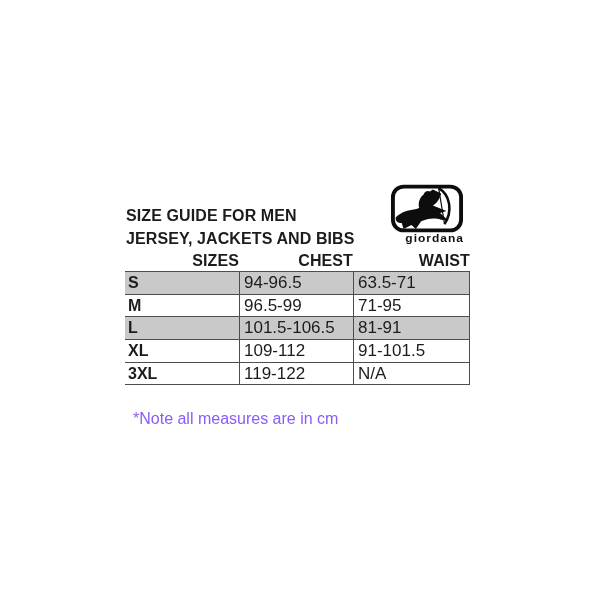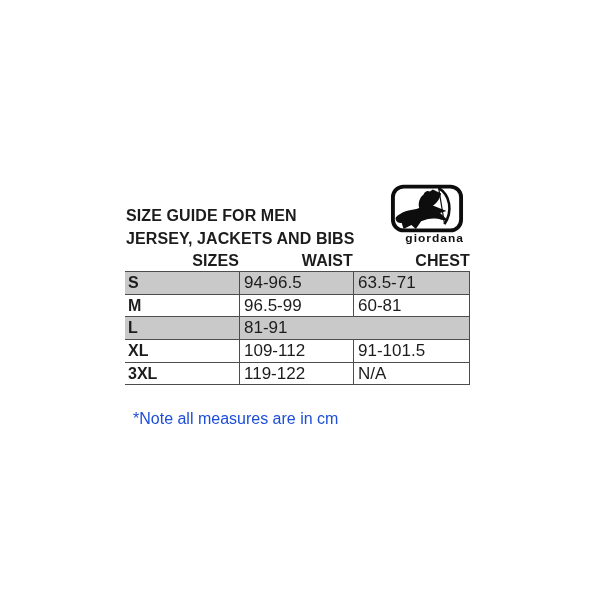--- a/index.html
+++ b/index.html
@@ -87,21 +87,21 @@
     white-space: nowrap;
   }
   .tcell.size-col { font-weight: 700; font-size: 16px; }
   .tcell.val-col { border-left: 1.5px solid #4d4d4d; padding-left: 4px; }
   .footnote {
     position: absolute;
     left: 133px;
     top: 410px;
     font-size: 16px;
     font-weight: 400;
-    color: #1d4ed8;
+    color: #8b5cf6;
     white-space: nowrap;
   }
 </style>
 </head>
 <body>
 
 <div class="page">
 
   <div class="title-block">
     <div class="title-line">SIZE GUIDE FOR MEN</div>
@@ -123,37 +123,38 @@
         L26.5,46 L22,42 L14,46 L12,40
         C8,40 4.8,37.5 6,34 Z"></path>
       <path d="M50,4 C62,11 64.5,28 56,41" fill="none" stroke="#0d0d0d" stroke-width="2.6"></path>
       <path d="M50,4 L56,41" fill="none" stroke="#0d0d0d" stroke-width="1.2"></path>
     </svg>
     <div class="brand-text">giordana</div>
   </div>
 
   <div class="col-headers">
     <div class="hcell">SIZES</div>
+    <div class="hcell">CHEST</div>
     <div class="hcell">WAIST</div>
-    <div class="hcell">CHEST</div>
   </div>
 
   <div class="size-table">
     <div class="trow alt">
       <div class="tcell size-col">S</div>
       <div class="tcell val-col">94-96.5</div>
       <div class="tcell val-col">63.5-71</div>
     </div>
     <div class="trow">
       <div class="tcell size-col">M</div>
       <div class="tcell val-col">96.5-99</div>
-      <div class="tcell val-col">60-81</div>
+      <div class="tcell val-col">71-95</div>
     </div>
     <div class="trow alt">
       <div class="tcell size-col">L</div>
+      <div class="tcell val-col">101.5-106.5</div>
       <div class="tcell val-col">81-91</div>
     </div>
     <div class="trow">
       <div class="tcell size-col">XL</div>
       <div class="tcell val-col">109-112</div>
       <div class="tcell val-col">91-101.5</div>
     </div>
     <div class="trow">
       <div class="tcell size-col">3XL</div>
       <div class="tcell val-col">119-122</div>

